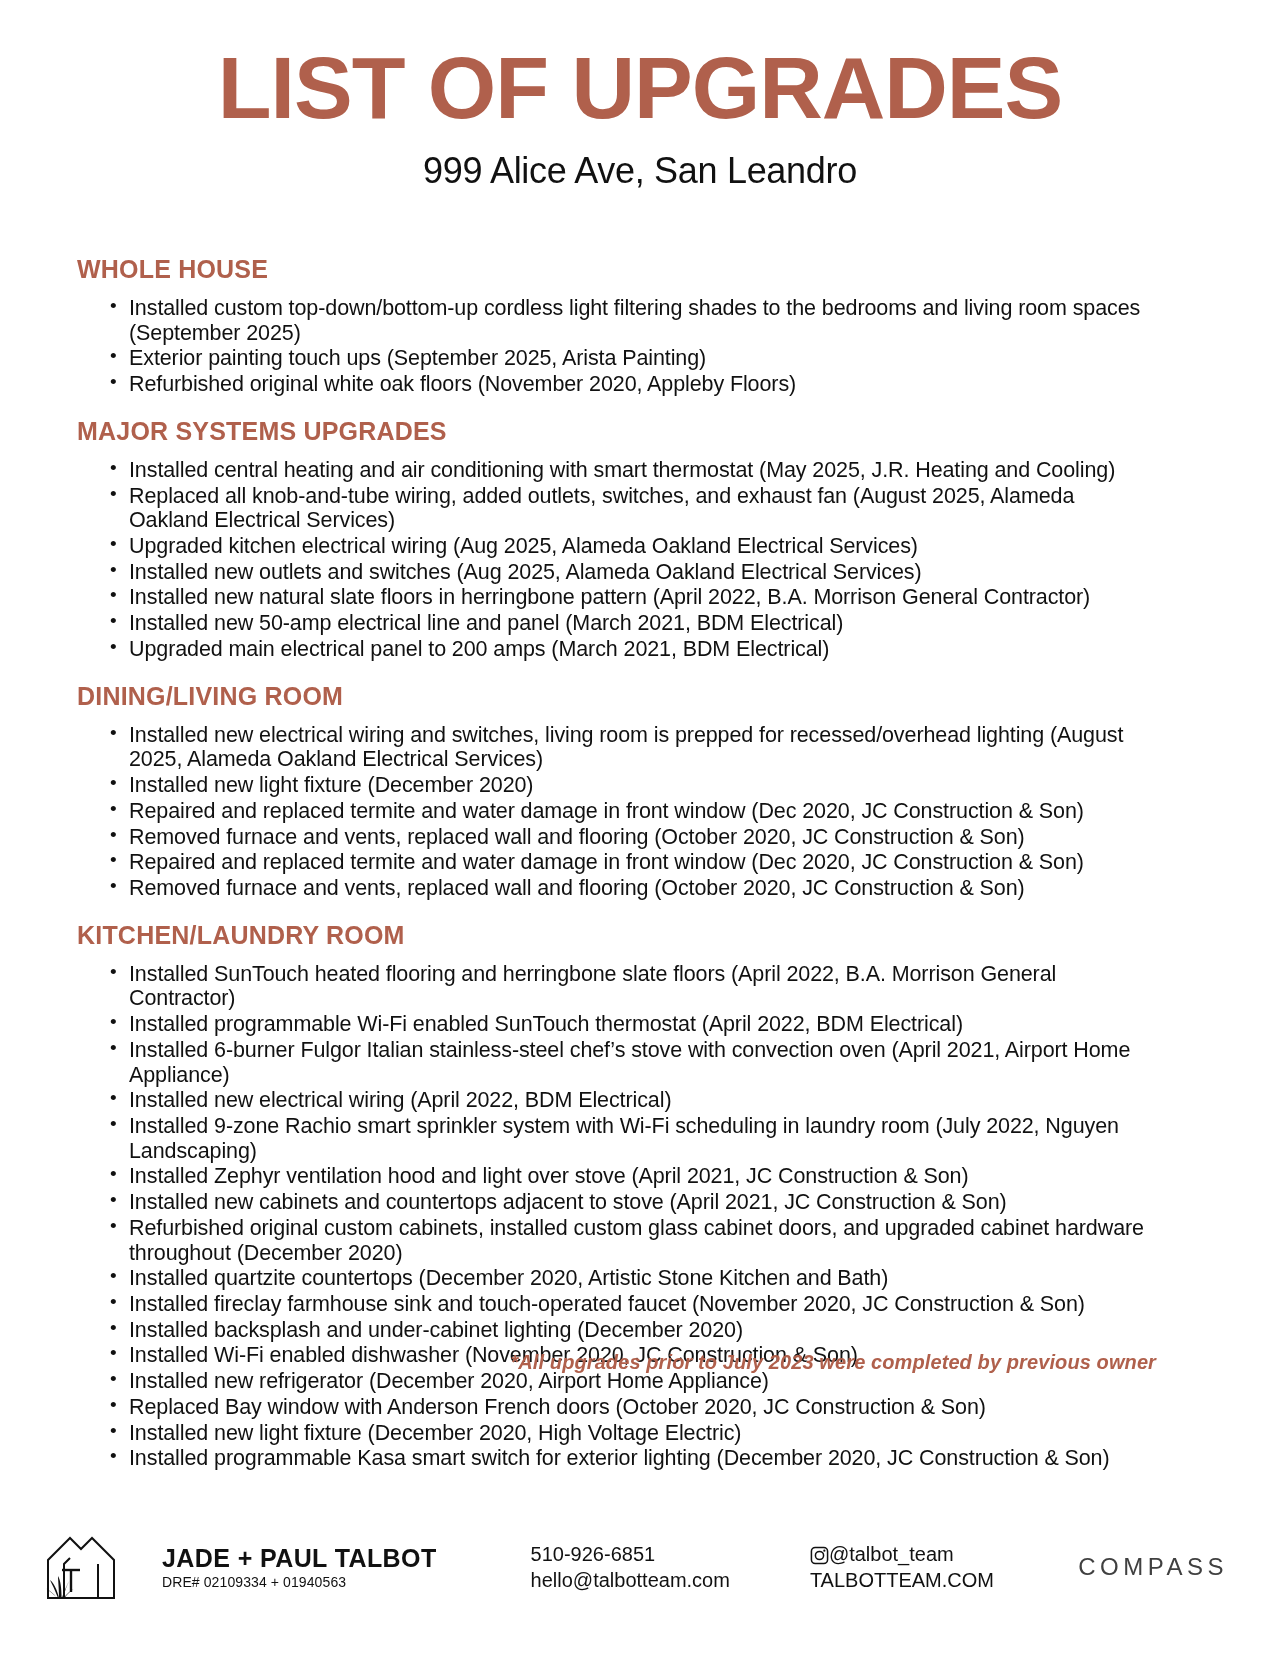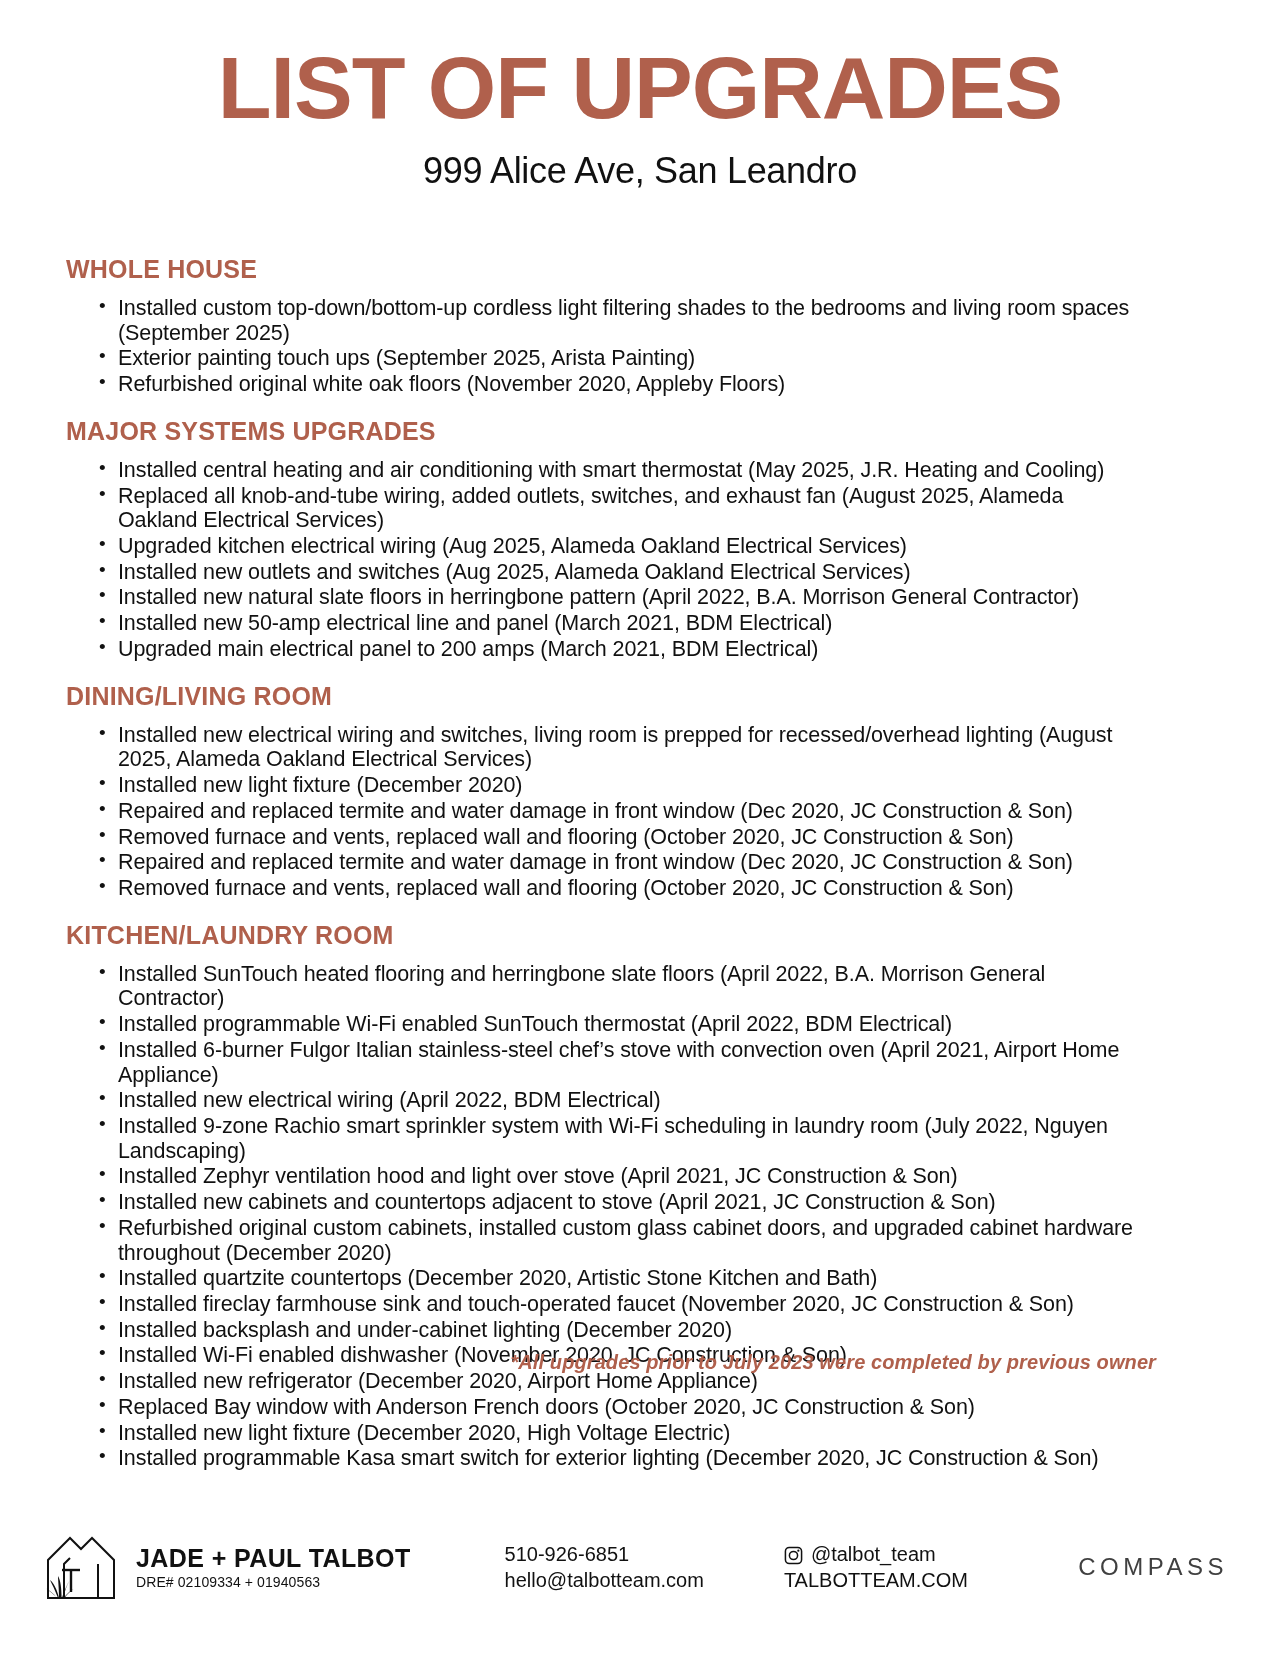--- a/index.html
+++ b/index.html
@@ -42,21 +42,21 @@
     font-weight: normal;
     color: #111111;
     margin: 18px 0 0 0;
     letter-spacing: -0.3px;
   }
 
   
   .content {
     position: absolute;
     top: 255px;
-    left: 66px;
+    left: 77px;
     width: 1090px;
   }
 
   .section {
     margin-bottom: 20px;
   }
   .section-heading {
     color: #b0604c;
     font-size: 25px;
     font-weight: bold;
@@ -123,20 +123,21 @@
     align-items: center;
     gap: 18px;
   }
   .logo-mark {
     width: 74px;
     height: 74px;
     flex: 0 0 74px;
   }
   .agent-block {
     line-height: 1.25;
+    margin-left: 26px;
   }
   .agent-name {
     font-size: 25px;
     font-weight: bold;
     letter-spacing: 0.4px;
     color: #111111;
   }
   .agent-dre {
     font-size: 14px;
     font-weight: normal;
@@ -151,21 +152,21 @@
   }
   .footer-social {
     margin-left: 80px;
     line-height: 1.3;
     font-size: 20px;
     color: #111111;
   }
   .social-row {
     display: flex;
     align-items: center;
-    gap: 8px;
+    gap: 0;
   }
   .ig-icon {
     width: 19px;
     height: 19px;
     display: inline-block;
   }
   .footer-brand {
     margin-left: auto;
     font-size: 24px;
     letter-spacing: 4.5px;

